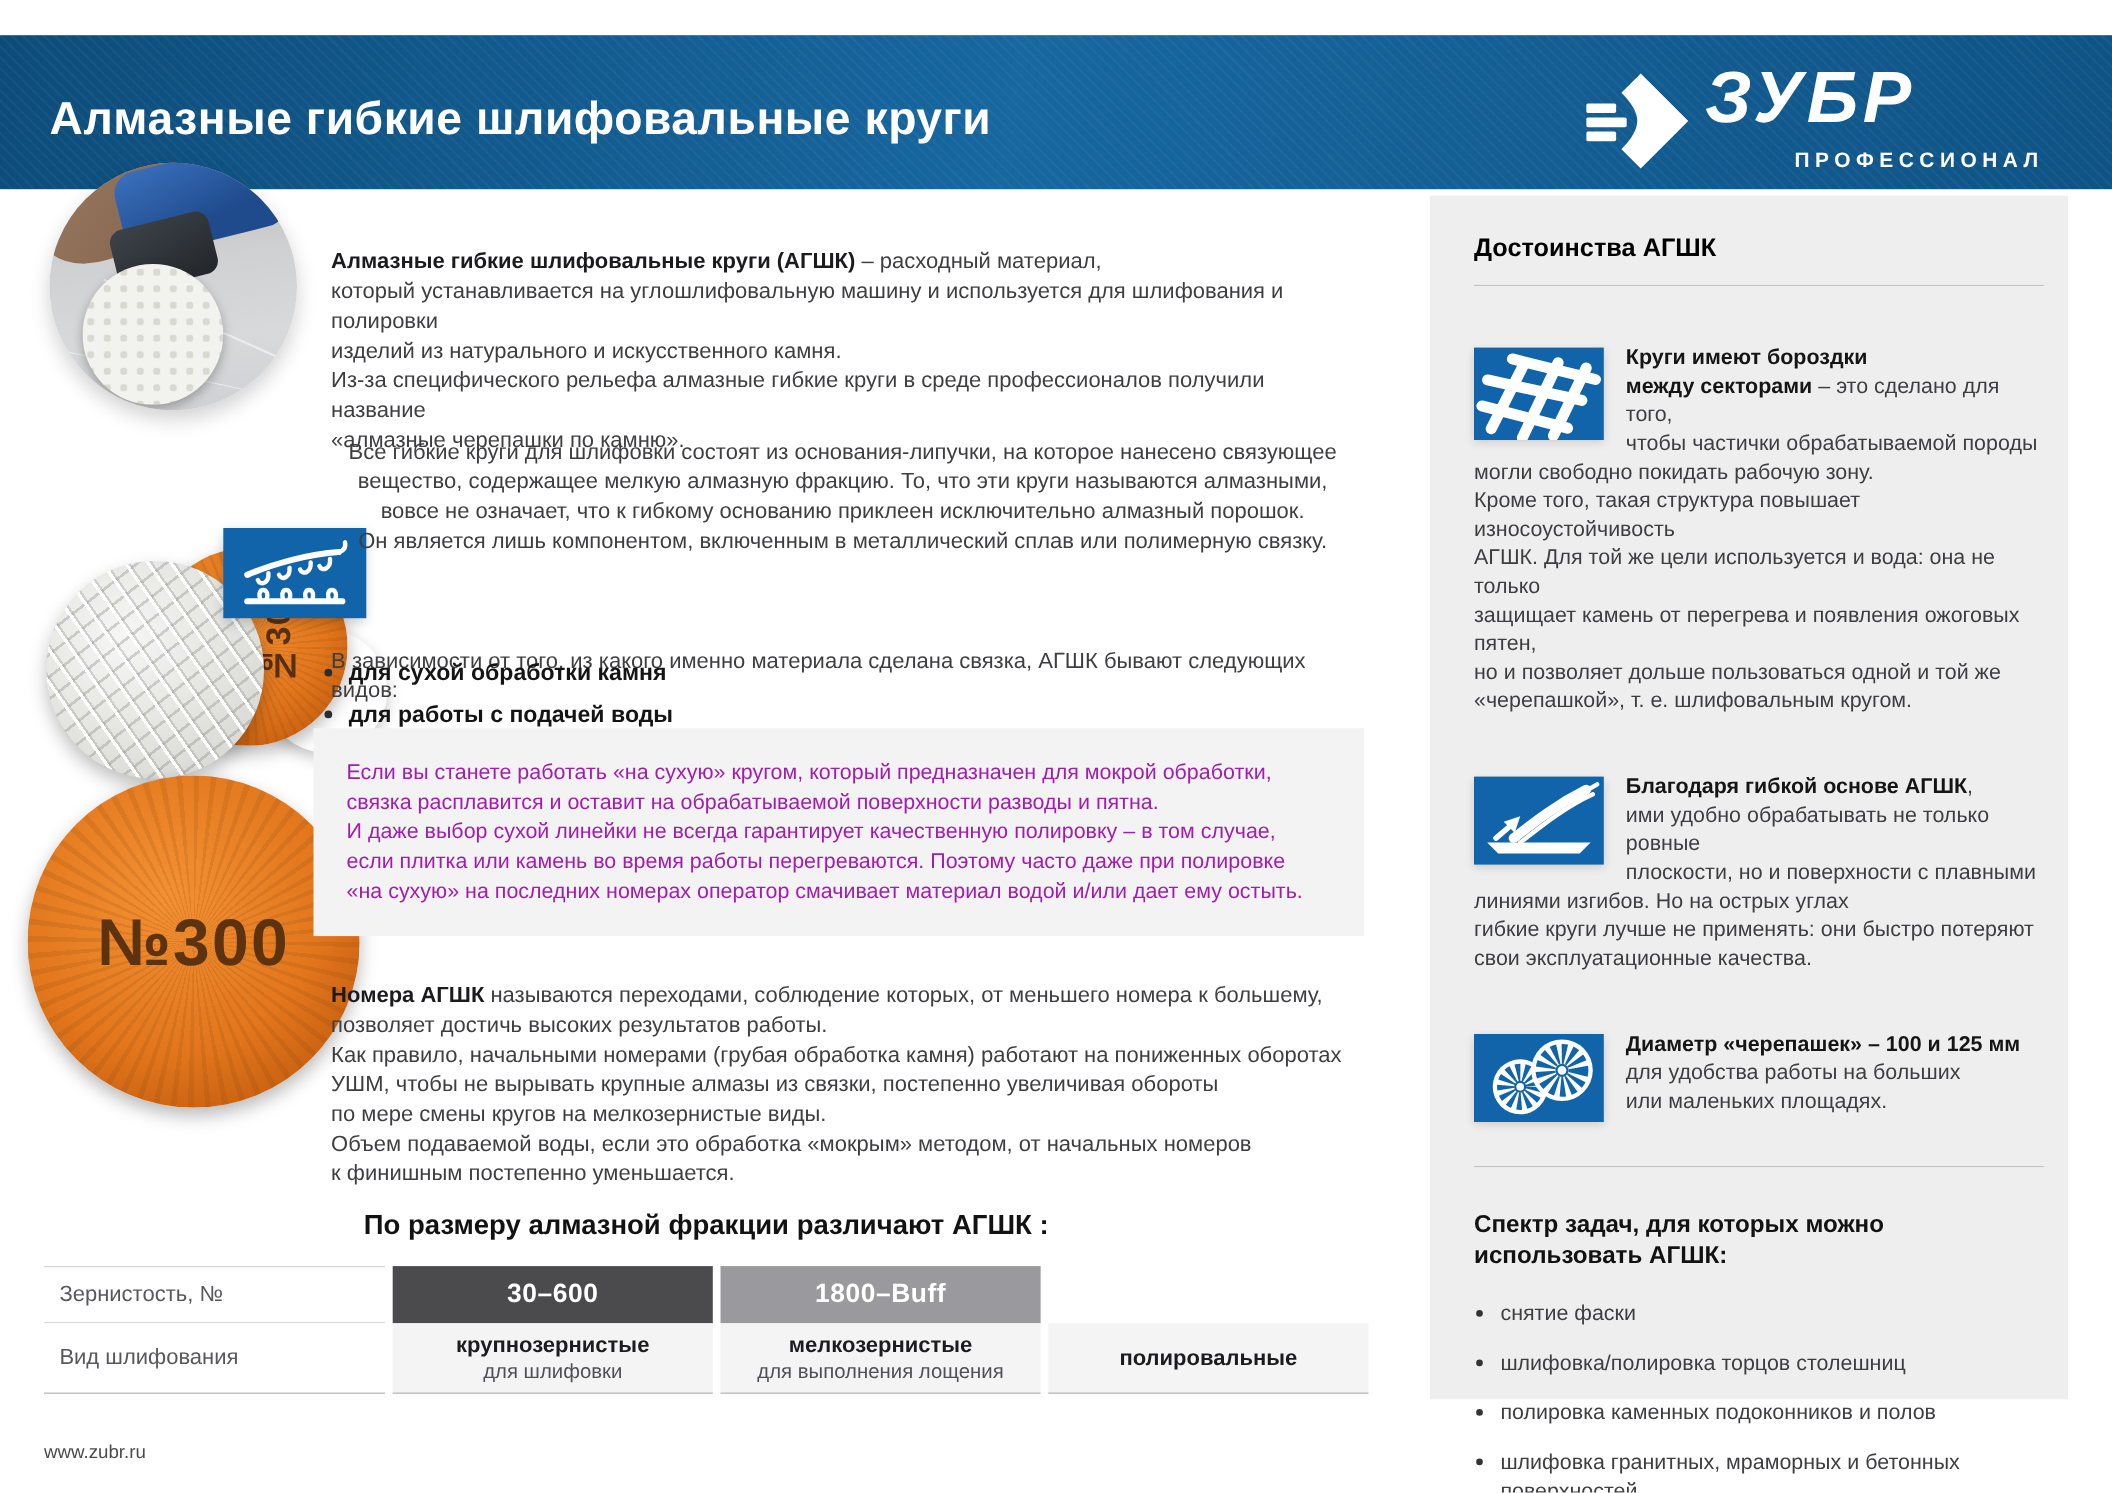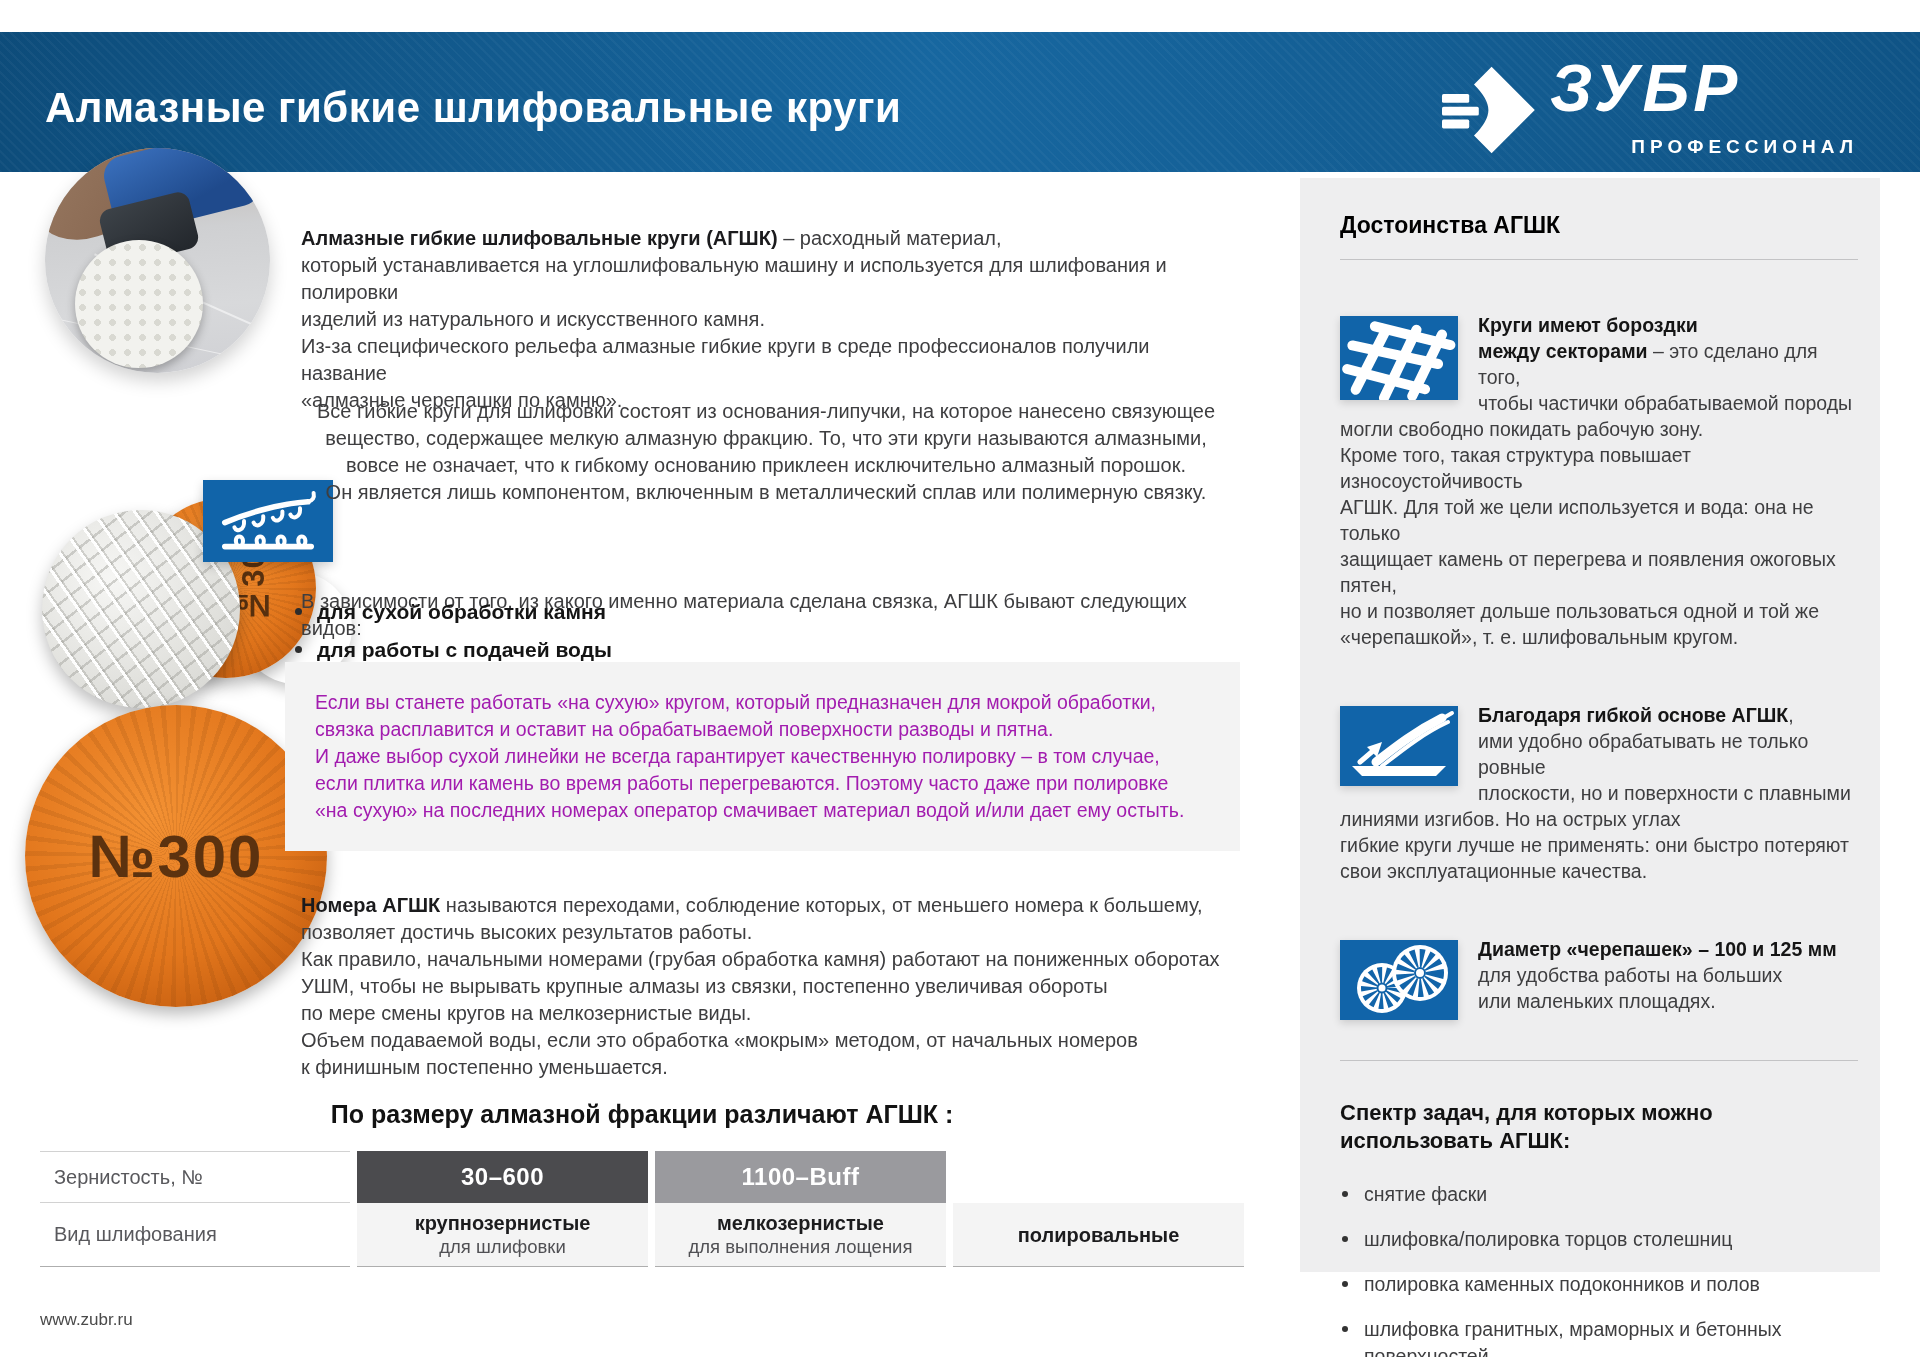--- a/index.html
+++ b/index.html
@@ -215,21 +215,21 @@
   </div>
 
   <div class="fraction">
     <div class="fraction-heading">По размеру алмазной фракции различают АГШК :</div>
     <div class="t-row t-row1">
       <div class="t-label">Зернистость, №</div>
       <div class="t-cell col-dark">
         <span class="t-range">30–600</span>
       </div>
       <div class="t-cell col-light">
-        <span class="t-range">1100–Buff</span>
+        <span class="t-range">1800–Buff</span>
       </div>
     </div>
     <div class="t-row t-row2">
       <div class="t-label">Вид шлифования</div>
       <div class="t-cell">
         <span class="t-type">крупнозернистые</span>
         <span class="t-purpose">для шлифовки</span>
       </div>
       <div class="t-cell">
         <span class="t-type">мелкозернистые</span>

